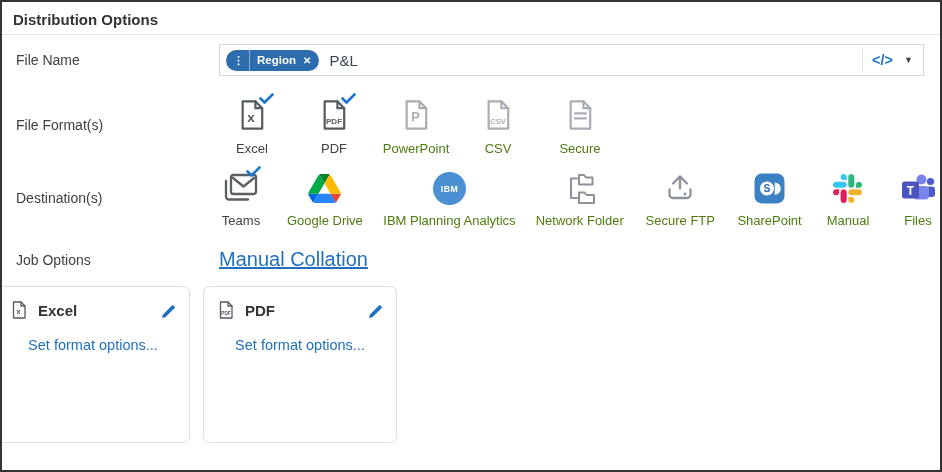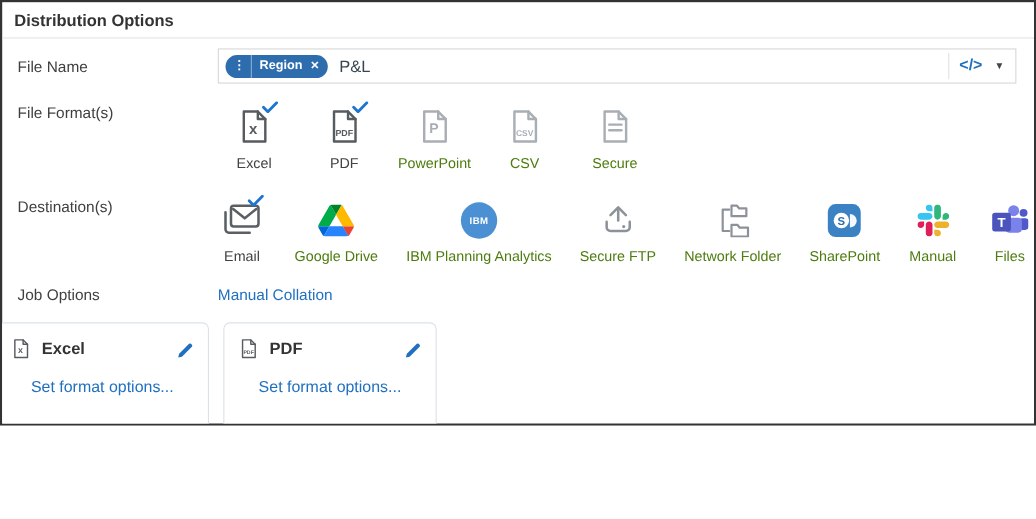--- a/index.html
+++ b/index.html
@@ -1,28 +1,28 @@
 <!DOCTYPE html>
 <html><head>
 <meta charset="utf-8">
 <style>
   * { box-sizing: border-box; margin: 0; padding: 0; }
   html,body { background:#fff; }
   body { font-family: "Liberation Sans", sans-serif; }
   .screen {
-    position: relative; width: 942px; height: 387px;
+    position: relative; width: 942px; height: 472px;
     background: #fff; border: 2px solid #333;
     overflow: hidden;
   }
   .title-bar {
     padding: 9px 12px 6px 11px;
     font-size: 15px; font-weight: bold; color: #333;
     border-bottom: 1px solid #e3e3e3;
   }
-  .row { display: flex; align-items: flex-start; }
+  .row { display: flex; align-items: center; gap: 21px; }
   .row-label {
     flex: 0 0 196px; padding-left: 14px;
     font-size: 14px; color: #3f3f3f;
   }
   .row-content { flex: 1; min-width: 0; }
 
   
   .row-filename { margin-top: 9px; }
   .row-filename .row-label { line-height: 32px; }
   .fn-input {
@@ -44,21 +44,21 @@
   .chip-label { margin: 0 5px 0 7px; }
   .chip-x { font-size: 10px; cursor: pointer; margin-left: 2px; }
   .fn-value { margin-left: 10px; font-size: 15px; color: #37474f; }
   .fn-right { margin-left: auto; display: flex; align-items: center; gap: 9px; }
   .fn-sep { width: 1px; height: 24px; background: #e2e2e2; }
   .code-btn { color: #2170c0; font-weight: bold; font-size: 14.5px; cursor: pointer; }
   .caret-btn { color: #454545; font-size: 9px; cursor: pointer; padding: 2px; }
 
   
   .row-formats { margin-top: 18px; }
-  .row-dests   { margin-top: 24px; }
+  .row-dests   { margin-top: 12px; }
   .pick-row { display: flex; align-items: flex-start; }
   .pick-item {
     position: relative; display: flex; flex-direction: column;
     align-items: center; cursor: pointer;
   }
   .fmt-row { gap: 16px; }
   .fmt-row .pick-item { width: 66px; }
   .dest-row { gap: 26px; }
   .dest-row .pick-item { min-width: 44px; }
   .pick-icon { height: 42px; display: flex; align-items: center; justify-content: center; }
@@ -74,21 +74,21 @@
   }
   .doc-ico path { fill: none; stroke-width: 2.6; stroke-linejoin: round; stroke-linecap: round; }
   .doc-ico.sel path, .doc-ico.sel line { stroke: #565b60; }
   .doc-ico.sel text { fill: #565b60; }
   .doc-ico.unsel path, .doc-ico.unsel line { stroke: #a9aeb5; }
   .doc-ico.unsel text { fill: #a9aeb5; }
   .doc-ico line { stroke-width: 2.6; stroke-linecap: round; }
 
   
   .row-job { margin-top: 20px; }
-  .link { color: #2170c0; font-size: 14px; cursor: pointer; }
+  .link { color: #2170c0; font-size: 20px; cursor: pointer; text-decoration: underline; }
 
   
   .row-cards { margin-top: 15px; }
   .row-cards .row-label { padding-top: 8px; }
   .cards { display: flex; gap: 13px; margin-left: -6px; }
   .card {
     width: 194px; height: 157px;
     border: 1px solid #dbe1ea; border-radius: 6px;
     background: #fff; padding: 12px 12px;
   }
@@ -212,21 +212,21 @@
                 <polyline points="1.5,5.5 5.5,9.5 13.5,1.5" fill="none" stroke="#1c75d1" stroke-width="2.6" stroke-linecap="round" stroke-linejoin="round"></polyline>
               </svg>
           </span>
           <span class="pick-icon">
             <svg width="38" height="30" viewBox="0 0 38 30" fill="none" stroke="#5a5f64" stroke-width="2.3" stroke-linejoin="round" stroke-linecap="round">
               <path d="M4 8 V23.5 a3 3 0 0 0 3 3 H26"></path>
               <rect x="9" y="2" width="25" height="19" rx="2.5"></rect>
               <polyline points="11,5 21.5,13.5 32,5"></polyline>
             </svg>
           </span>
-          <span class="pick-label">Email</span>
+          <span class="pick-label">Teams</span>
         </div>
 
         <div class="pick-item">
           <span class="pick-icon">
             <svg width="33" height="29" viewBox="0 0 87.3 78">
               <path fill="#0066da" d="m6.6 66.85 3.85 6.65c.8 1.4 1.95 2.5 3.3 3.3l13.75-23.8h-27.5c0 1.55.4 3.1 1.2 4.5z"></path>
               <path fill="#00ac47" d="M43.65 25 29.9 1.2c-1.35.8-2.5 1.9-3.3 3.3l-25.4 44a9.06 9.06 0 0 0-1.2 4.5h27.5z"></path>
               <path fill="#ea4335" d="m73.55 76.8c1.35-.8 2.5-1.9 3.3-3.3l1.6-2.75 7.65-13.25c.8-1.4 1.2-2.95 1.2-4.5h-27.5l5.85 11.5z"></path>
               <path fill="#00832d" d="m43.65 25 13.75-23.8c-1.35-.8-2.9-1.2-4.5-1.2h-18.5c-1.6 0-3.15.45-4.5 1.2z"></path>
               <path fill="#2684fc" d="m59.8 53h-32.3l-13.75 23.8c1.35.8 2.9 1.2 4.5 1.2h50.8c1.6 0 3.15-.45 4.5-1.2z"></path>
@@ -241,39 +241,39 @@
             <svg width="35" height="35" viewBox="0 0 36 36">
               <circle cx="18" cy="18" r="17" fill="#4b90d2"></circle>
               <text x="18" y="21.5" font-size="9" text-anchor="middle" fill="#ffffff" letter-spacing="0.5">IBM</text>
             </svg>
           </span>
           <span class="pick-label">IBM Planning Analytics</span>
         </div>
 
         <div class="pick-item">
           <span class="pick-icon">
+            <svg width="34" height="31" viewBox="0 0 34 31" fill="none" stroke="#8d9299" stroke-width="2" stroke-linejoin="round" stroke-linecap="round">
+              <polyline points="14,5.5 8,5.5 8,25 14,25"></polyline>
+              <path d="M16 2 h5 l2 2.5 h6.5 v7 h-13.5 z"></path>
+              <path d="M16 19.5 h5.5 l2 2.5 h7.5 v8 h-15 z"></path>
+            </svg>
+          </span>
+          <span class="pick-label">Network Folder</span>
+        </div>
+
+        <div class="pick-item">
+          <span class="pick-icon">
             <svg width="36" height="28" viewBox="0 0 36 28" fill="none" stroke="#8d9299" stroke-width="2.3" stroke-linejoin="round" stroke-linecap="round">
               <line x1="18" y1="3" x2="18" y2="14.5"></line>
               <polyline points="11,9.5 18,2.5 25,9.5"></polyline>
               <path d="M7.5 15.5 v5 a3.5 3.5 0 0 0 3.5 3.5 h14 a3.5 3.5 0 0 0 3.5 -3.5 v-5"></path>
               <circle cx="23" cy="20" r="1.4" fill="#8d9299" stroke="none"></circle>
             </svg>
           </span>
           <span class="pick-label">Secure FTP</span>
-        </div>
-
-        <div class="pick-item">
-          <span class="pick-icon">
-            <svg width="34" height="31" viewBox="0 0 34 31" fill="none" stroke="#8d9299" stroke-width="2" stroke-linejoin="round" stroke-linecap="round">
-              <polyline points="14,5.5 8,5.5 8,25 14,25"></polyline>
-              <path d="M16 2 h5 l2 2.5 h6.5 v7 h-13.5 z"></path>
-              <path d="M16 19.5 h5.5 l2 2.5 h7.5 v8 h-15 z"></path>
-            </svg>
-          </span>
-          <span class="pick-label">Network Folder</span>
         </div>
 
         <div class="pick-item">
           <span class="pick-icon">
             <svg width="31" height="31" viewBox="0 0 30 30">
               <rect x="0.5" y="0.5" width="29" height="29" rx="7" fill="#3b82c4"></rect>
               <path d="M20 9.2 a6 6 0 0 1 0 12 z" fill="#ffffff" opacity="0.95"></path>
               <circle cx="12.5" cy="15" r="6.8" fill="#ffffff"></circle>
               <text x="12.5" y="18.6" font-size="10" text-anchor="middle" fill="#2e6fad">S</text>
             </svg>

